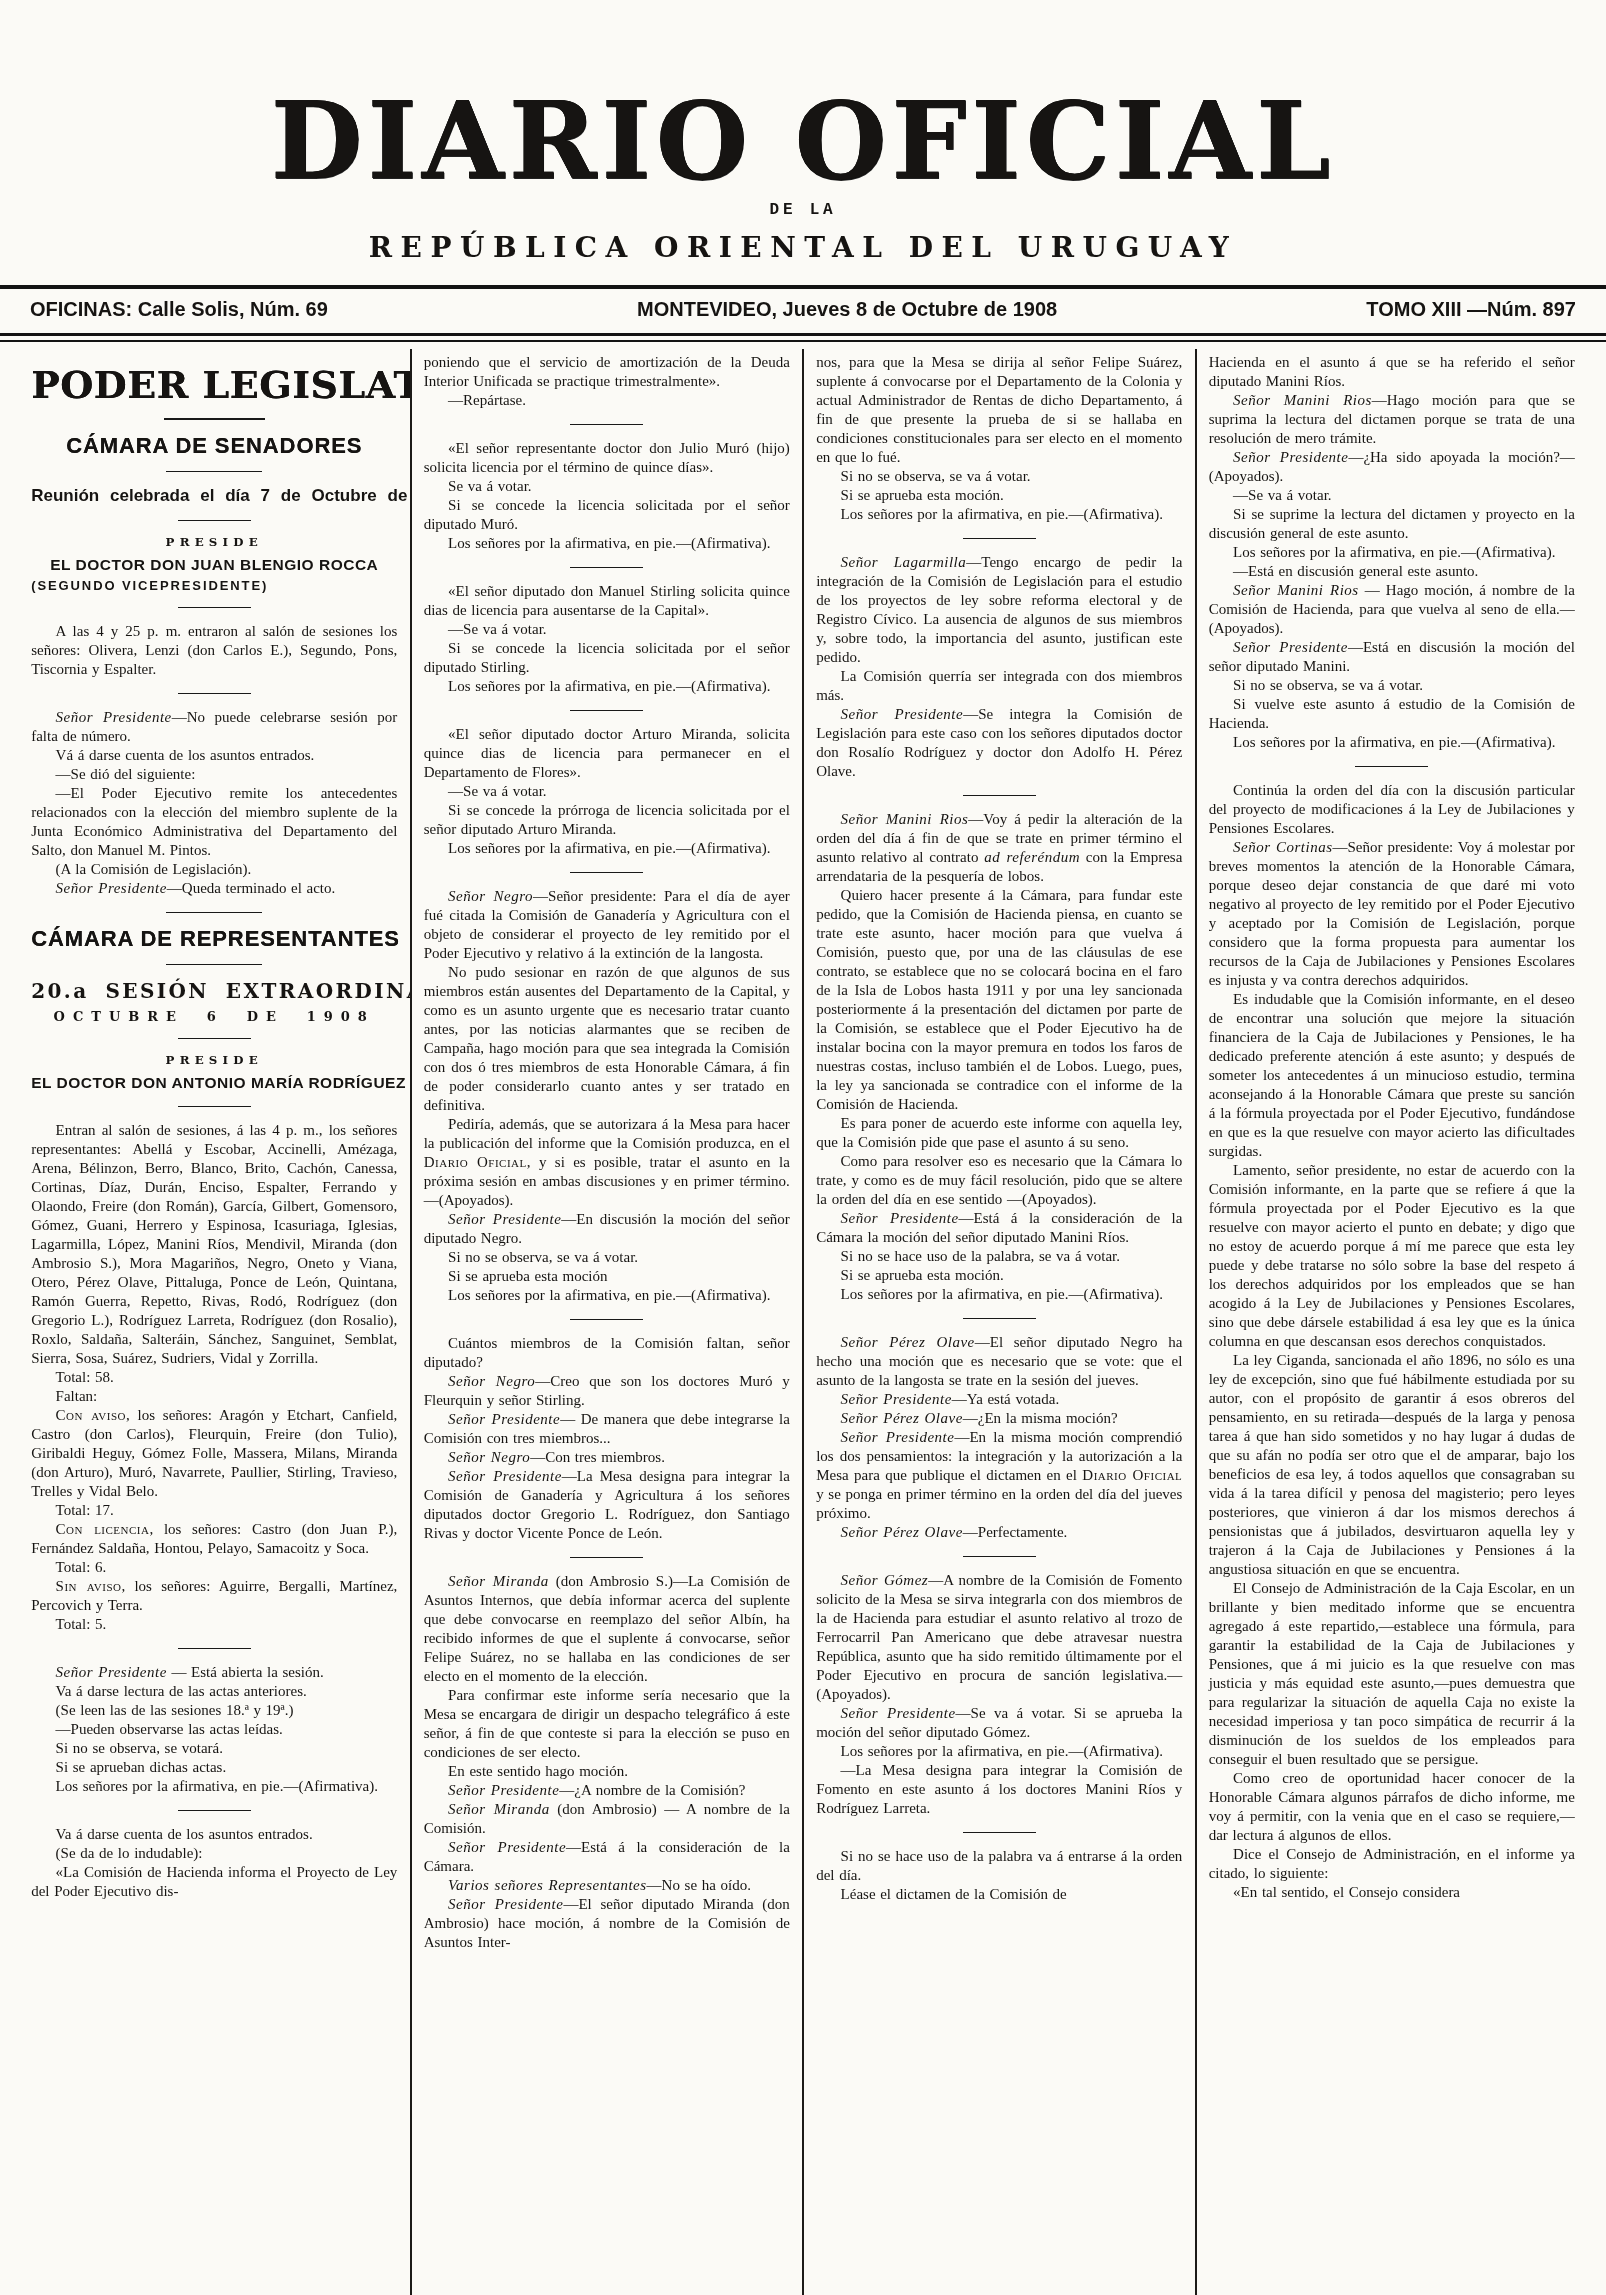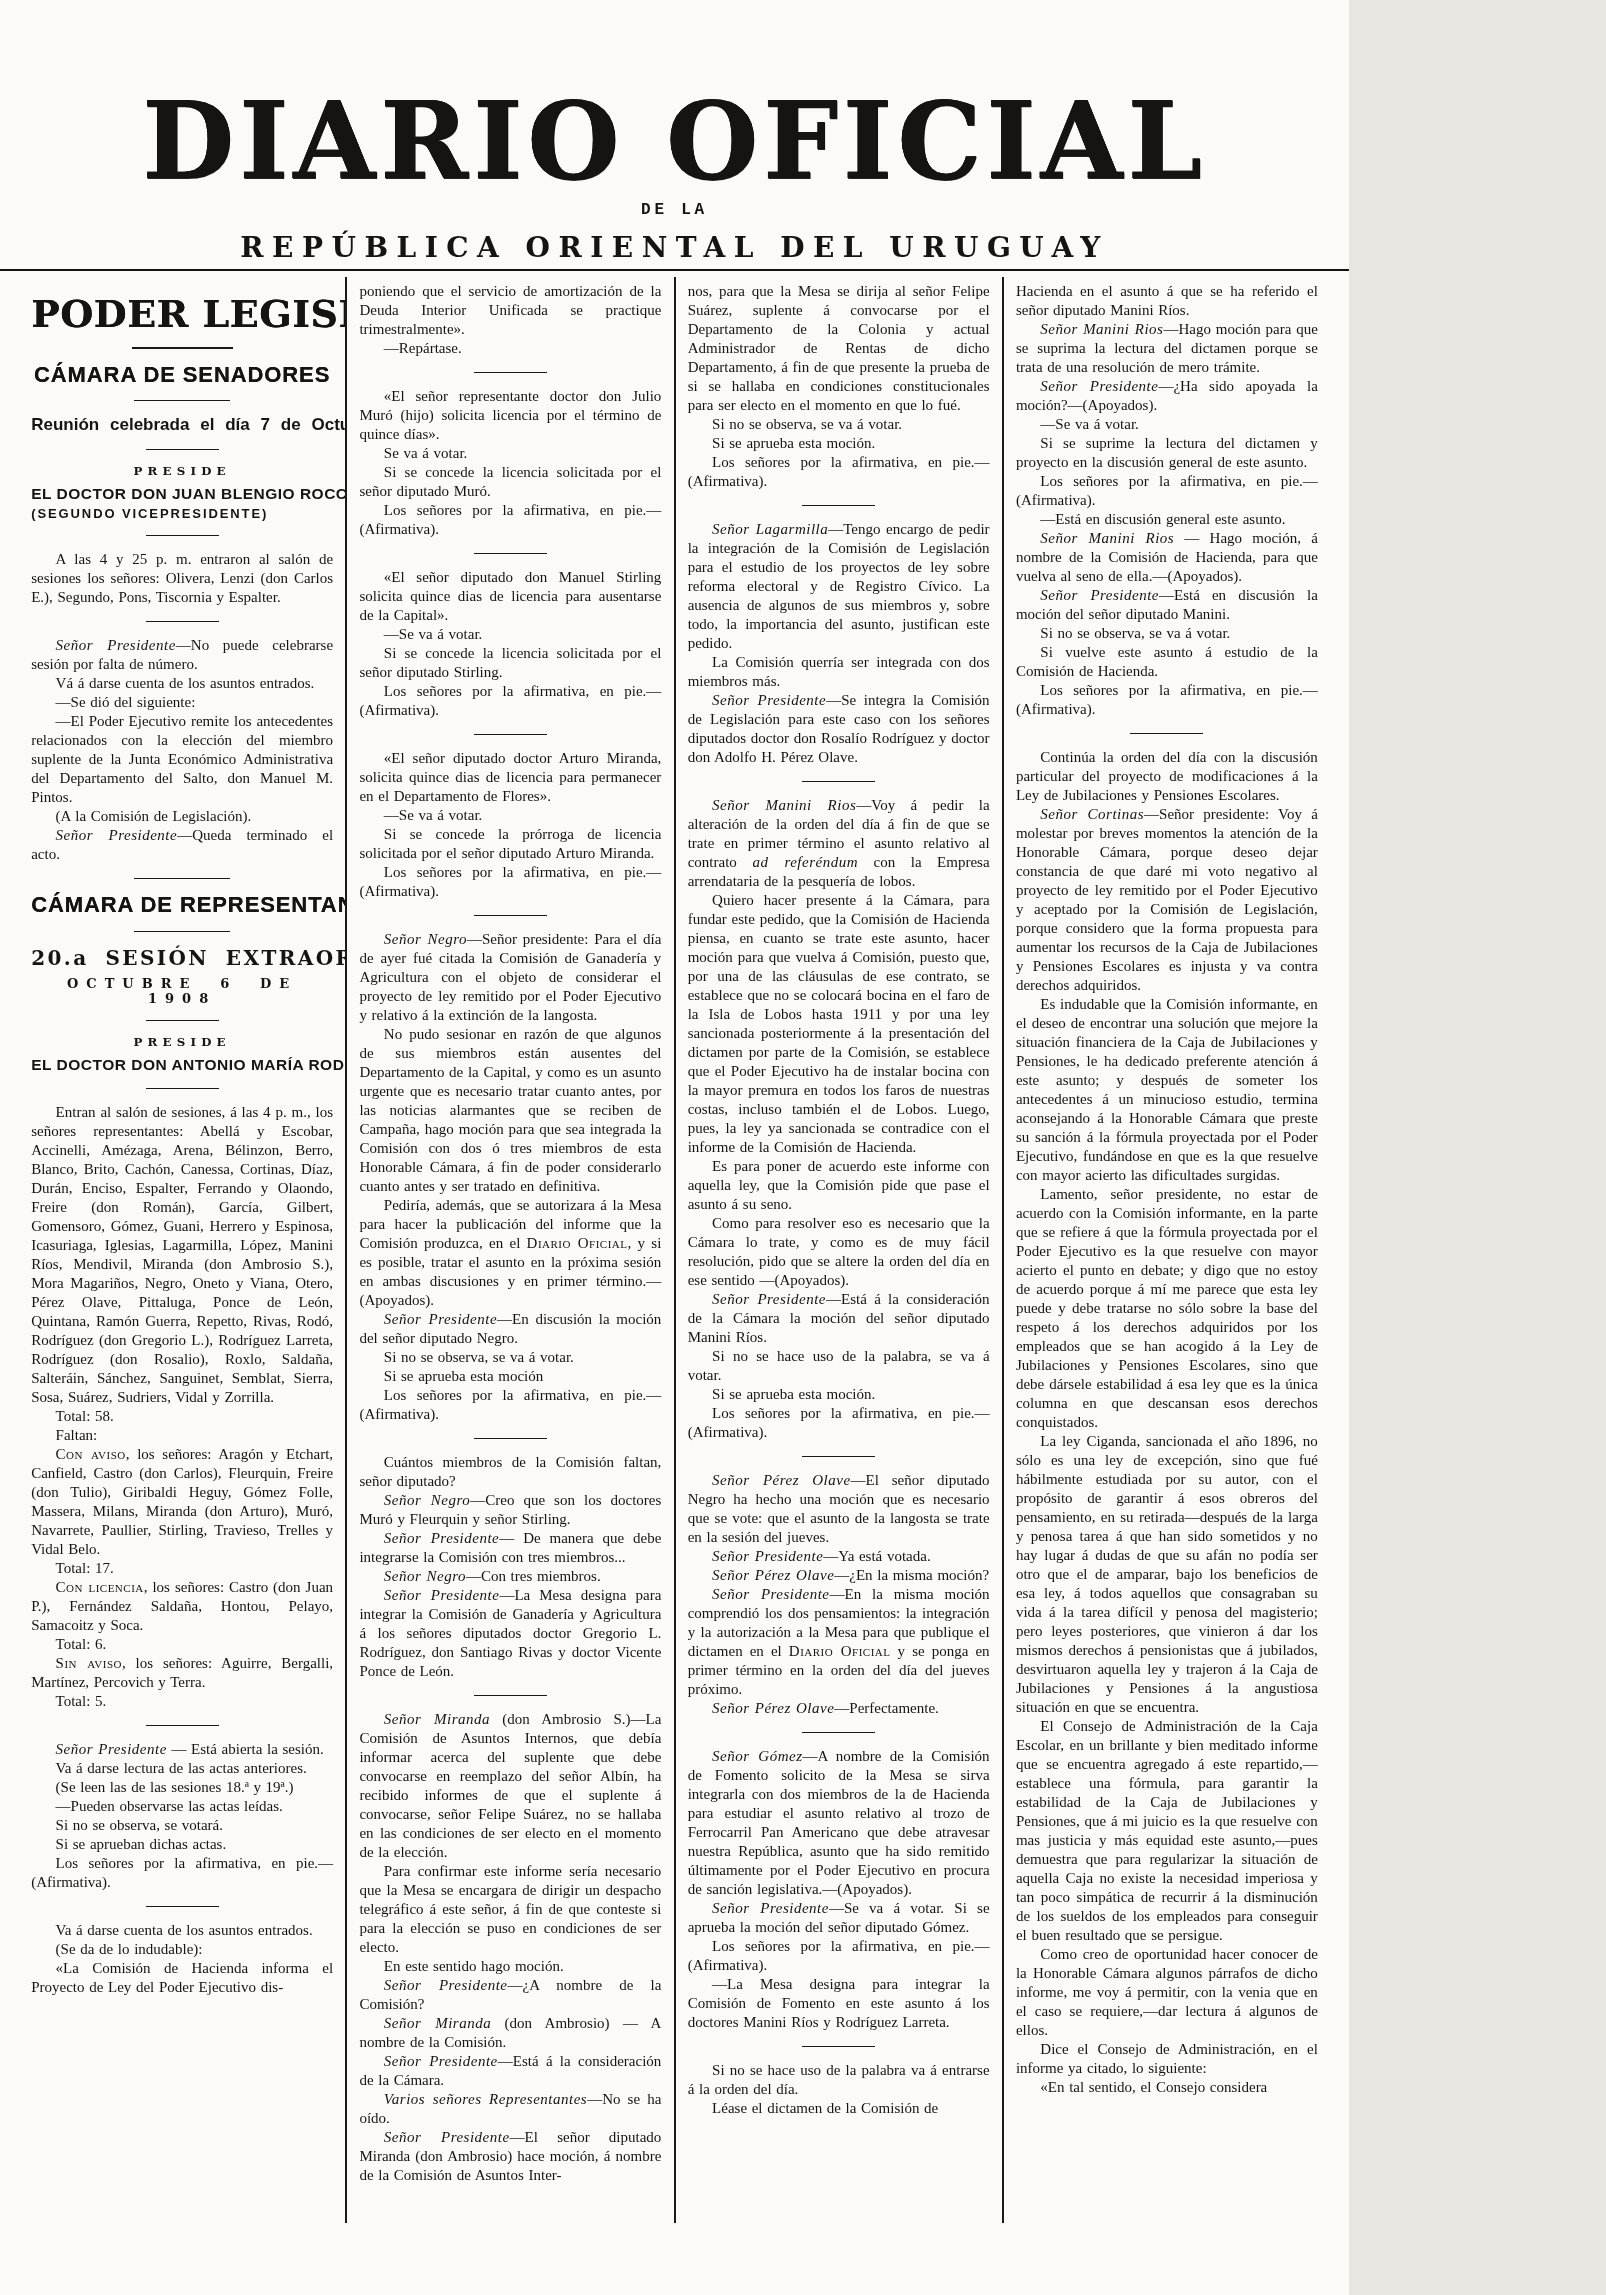--- a/index.html
+++ b/index.html
@@ -1,18 +1,18 @@
 <!DOCTYPE html>
 <html lang="es" style="font-size:7.5px"><head>
 <meta charset="utf-8">
 <style>
   html,body{margin:0;padding:0;background:#e8e6e0;}
   .page{
     position:relative;
-    width:1349px;height:2295px;
+    width:1606px;height:2295px;
     background:#fbfaf6;
     color:#161412;
     font-family:"Liberation Serif", serif;
     overflow:hidden;
   }
   
   .masthead{text-align:center;padding-top:94px;}
   .mast-title{
     font-family:"DejaVu Serif", serif;
     font-weight:700;font-size:106px;line-height:.88;
@@ -106,20 +106,27 @@
   .sc{font-variant:small-caps;letter-spacing:0.5px;}
 </style>
 </head>
 <body>
 
 <div class="page">
   <div class="masthead">
     <div class="mast-title">DIARIO OFICIAL</div>
     <div class="mast-dela">DE LA</div>
     <div class="mast-sub">REPÚBLICA ORIENTAL DEL URUGUAY</div>
+    <div class="topbar">
+      <div class="topbar-inner">
+        <span class="cell">OFICINAS: Calle Solis, Núm. 69</span>
+        <span class="cell">MONTEVIDEO, Jueves 8 de Octubre de 1908</span>
+        <span class="cell">TOMO XIII —Núm. 897</span>
+      </div>
+    </div>
     <div class="bar-underline"></div>
   </div>
 
   <div class="cols">
       <div class="col">
         <div class="display">PODER LEGISLATIVO</div>
         <div class="rule rule-w"></div>
         <div class="h1">CÁMARA DE SENADORES</div>
         <div class="rule rule-m"></div>
         <div class="subh">Reunión celebrada el día 7 de Octubre de 1908</div>

